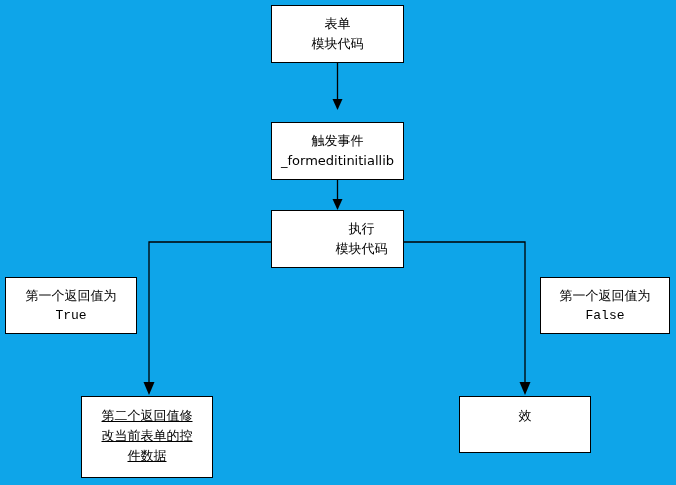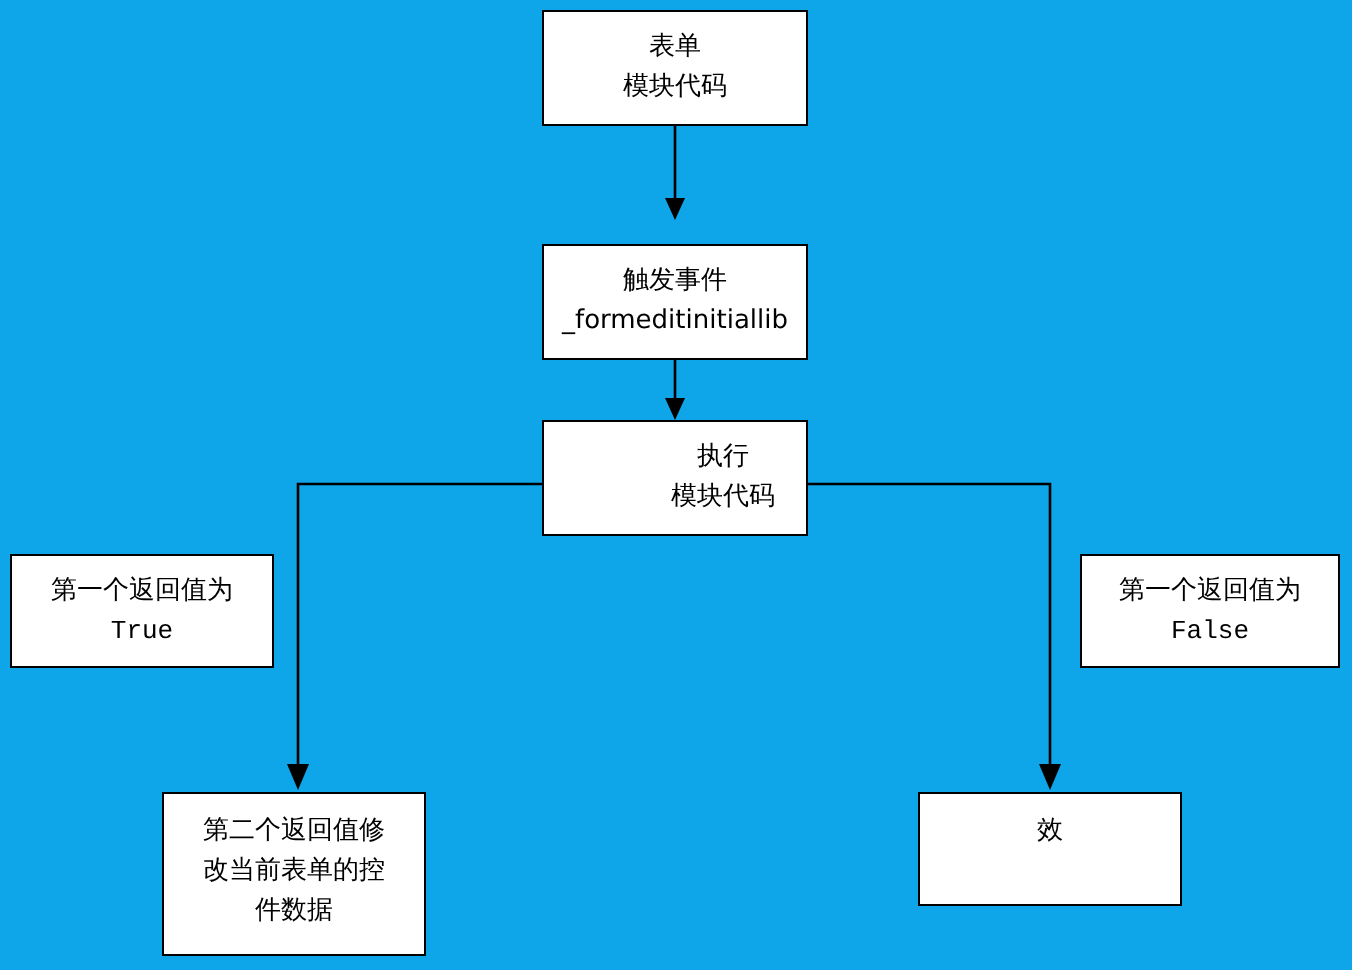--- a/index.html
+++ b/index.html
@@ -108,21 +108,21 @@
   <div class="node" style="left:5px; top:277px; width:132px; height:57px;">
     <span class="line">第一个返回值为</span>
     <span class="line serif">True</span>
   </div>
 
   <div class="node" style="left:540px; top:277px; width:130px; height:57px;">
     <span class="line">第一个返回值为</span>
     <span class="line serif">False</span>
   </div>
 
-  <div class="node top-align" style="left:81px; top:396px; width:132px; height:82px;">
+  <div class="node top-align" style="left:81px; top:396px; width:132px; height:82px;text-decoration:underline;">
     <span class="line">第二个返回值修</span>
     <span class="line">改当前表单的控</span>
     <span class="line">件数据</span>
   </div>
 
   <div class="node top-align" style="left:459px; top:396px; width:132px; height:57px;">
     <span class="line">效</span>
   </div>
 
 </div>

